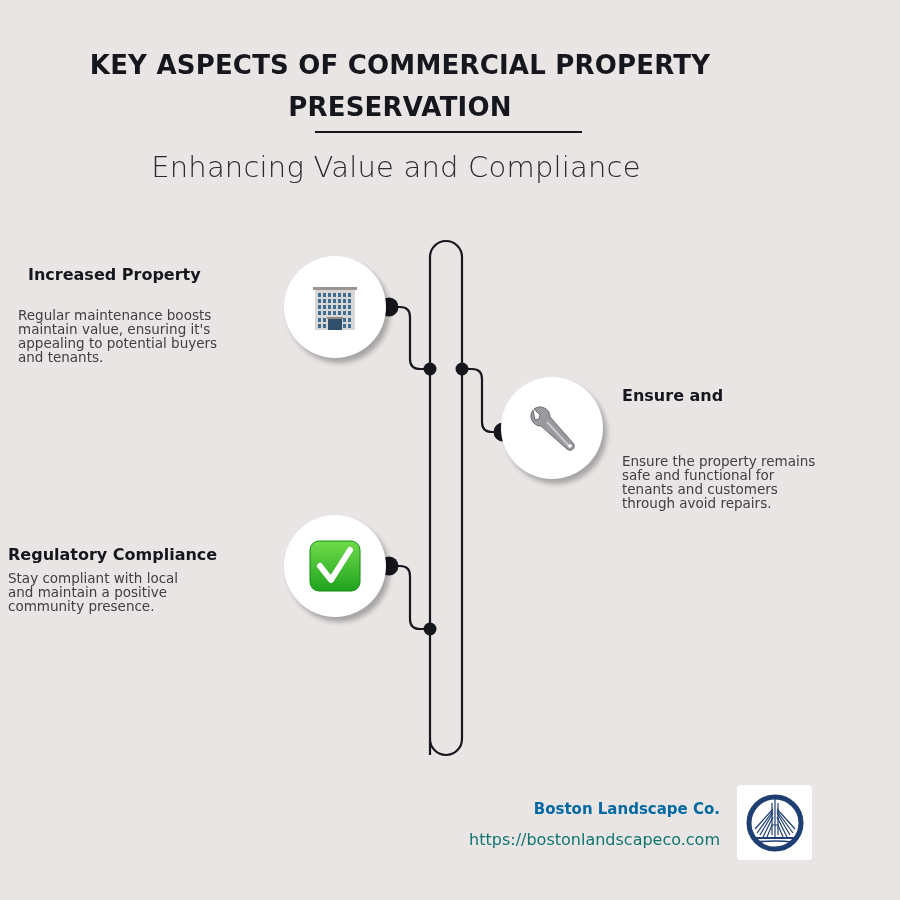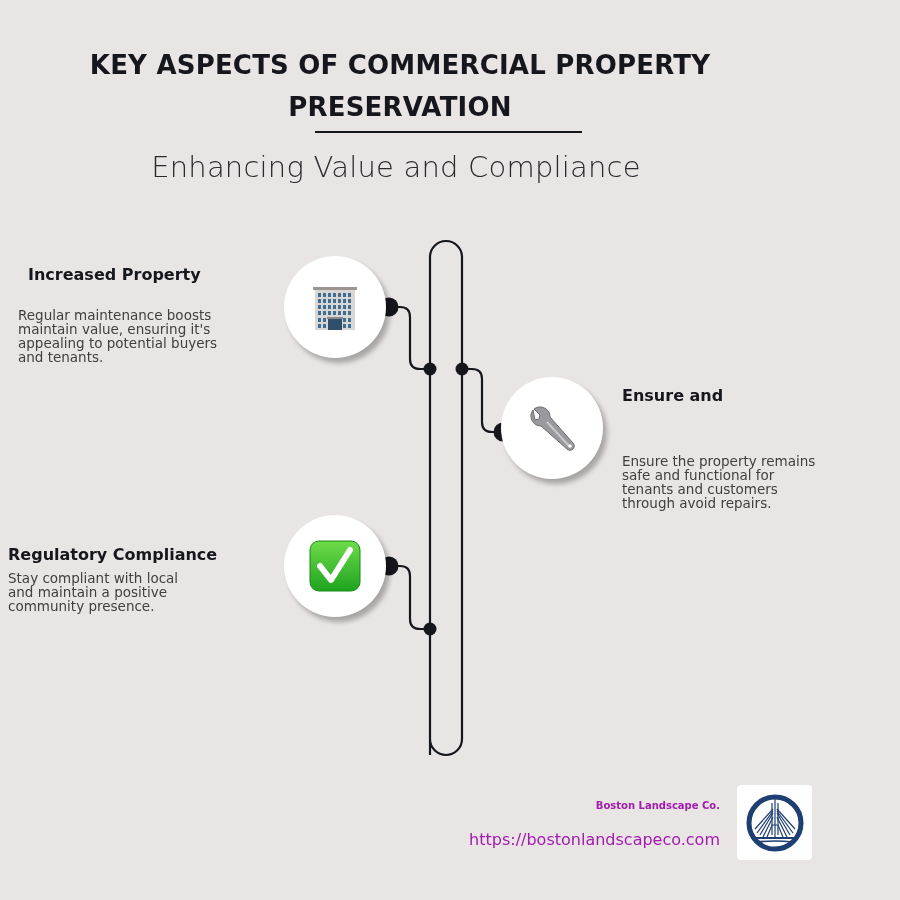--- a/index.html
+++ b/index.html
@@ -29,25 +29,25 @@
   }
   .item-desc {
     position:absolute; font-family:"DejaVu Sans", sans-serif; font-size:13.5px; line-height:14px;
     color:#404040;
   }
   .right-align { text-align:left; }
   .left-align { text-align:left; }
   svg.lines { position:absolute; left:0; top:0; }
   .brand-name {
     position:absolute; right:180px; top:800px; font-family:"DejaVu Sans", sans-serif;
-    font-weight:bold; font-size:10px; color:#a21caf;
+    font-weight:bold; font-size:15px; color:#0369a1;
   }
   .brand-url {
     position:absolute; right:180px; top:830px; font-family:"DejaVu Sans", sans-serif;
-    font-size:16px; color:#a21caf;
+    font-size:16px; color:#0f766e;
   }
   .logo-box {
     position:absolute; left:737px; top:785px; width:75px; height:75px; background:#fff; border-radius:4px;
     display:flex; align-items:center; justify-content:center;
   }
 </style>
 </head>
 <body>
 
 <div class="title">

